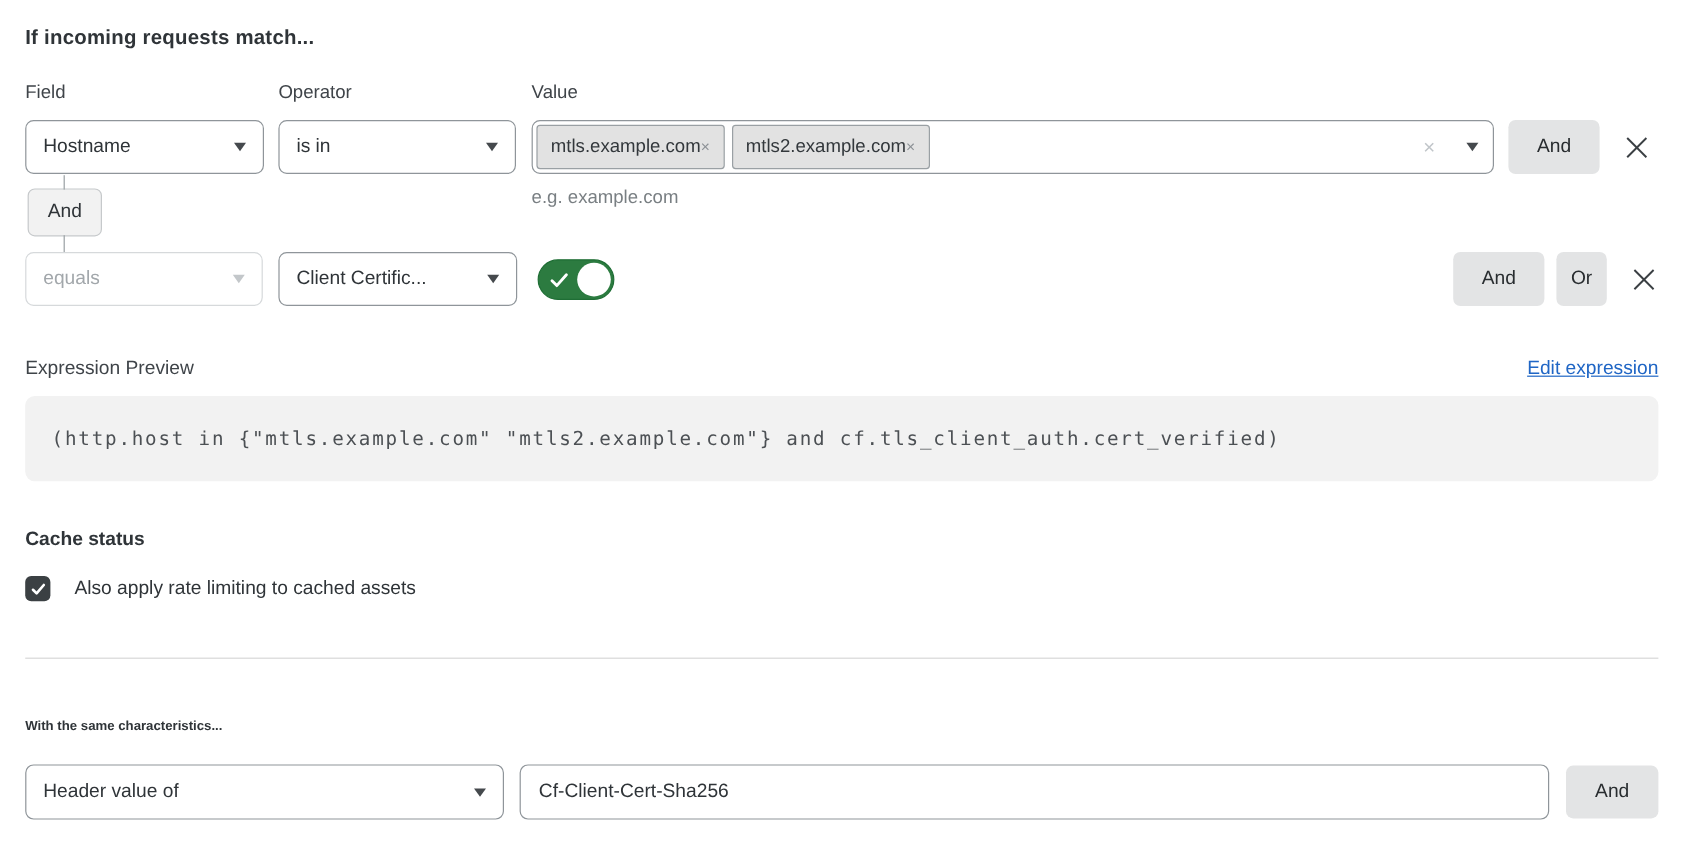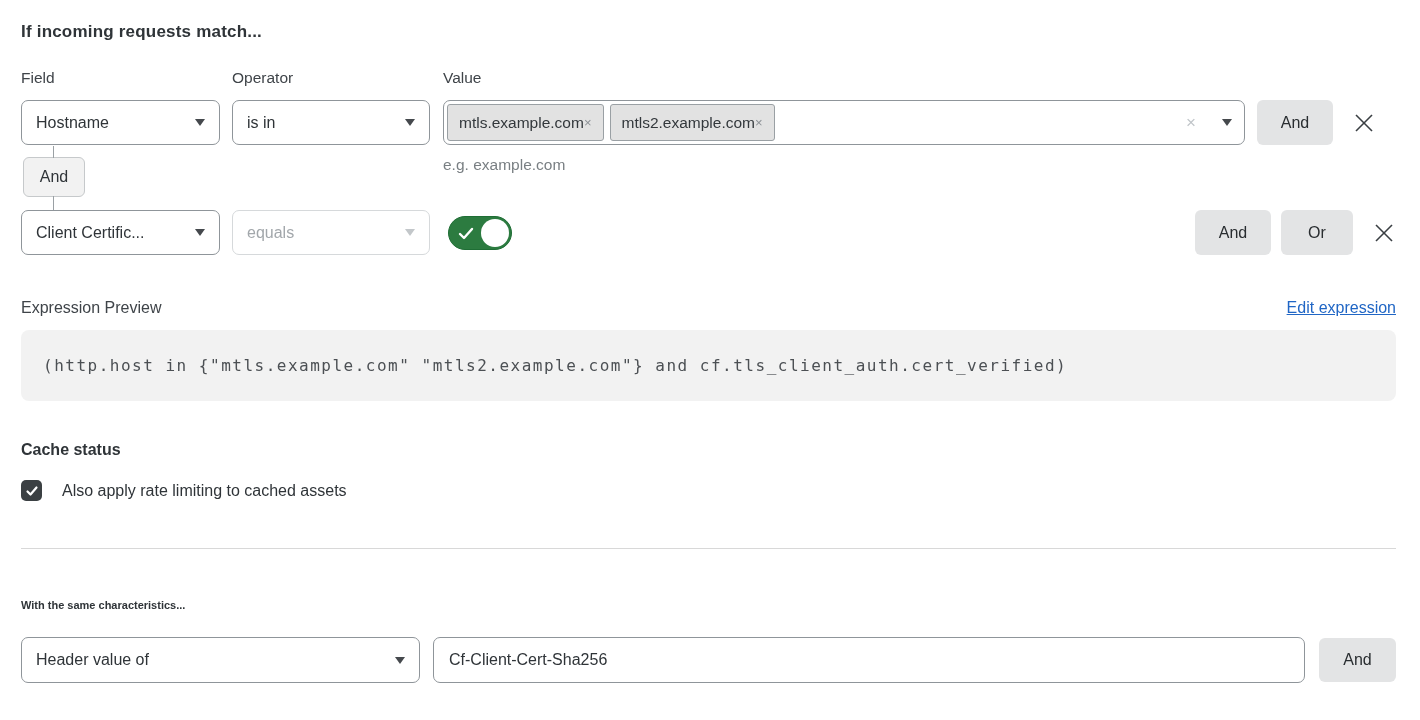--- a/index.html
+++ b/index.html
@@ -1,18 +1,18 @@
 <!DOCTYPE html>
 <html><head>
 <meta charset="utf-8">
 <style>
   * { margin: 0; padding: 0; box-sizing: border-box; }
   html, body { width: 1420px; height: 720px; background: #ffffff;
     font-family: "Liberation Sans", sans-serif; color: #33383c; }
-  .page { position: relative; width: 1420px; height: 720px; padding: 0 24px 0 21px; overflow: hidden; }
+  .page { position: relative; width: 1420px; height: 720px; padding: 0 38px 0 21px; overflow: hidden; }
 
   h1.sec-title { margin-top: 22px; font-size: 17px; font-weight: 700; color: #2f3438; letter-spacing: .2px; }
 
   .labels-row { display: flex; margin-top: 27px; font-size: 15.5px; color: #3f4449; line-height: 18px; }
   .labels-row .lab1 { width: 211px; }
   .labels-row .lab2 { width: 211px; }
 
   .cond-row { display: flex; align-items: flex-start; margin-top: 13px; position: relative; }
 
   .select { height: 45px; border: 1px solid #8f959a; border-radius: 7px; background: #fff;
@@ -50,21 +50,21 @@
   .connector::after { content: ""; position: absolute; bottom: -14px; left: 29px; width: 1px; height: 14px; background: #9aa0a4; }
 
   .toggle { width: 64px; height: 34px; margin-left: 5px; margin-top: 6px; border-radius: 17px;
     background: #2c7b40; border: 1px solid #1f6e35; position: relative; cursor: pointer; flex: none; }
   .toggle .knob { position: absolute; top: 2px; right: 2px; width: 28px; height: 28px;
     border-radius: 50%; background: #fff; }
   .toggle svg { position: absolute; left: 9px; top: 9px; }
 
   .spacer { flex: 1; }
   .btn-and2 { width: 76px; }
-  .btn-or { width: 72px; margin-left: 10px; }
+  .btn-or { width: 42px; margin-left: 10px; }
   .row2-x { margin-left: 19px; }
 
   .expr-header { display: flex; justify-content: space-between; align-items: baseline; margin-top: 44px; }
   .expr-label { font-size: 16px; color: #3f4449; }
   .expr-link { font-size: 16px; color: #2066c5; text-decoration: underline; cursor: pointer; }
   .expr-code { margin-top: 13px; height: 71px; background: #f2f2f2; border-radius: 8px;
     display: flex; align-items: center; padding: 0 22px;
     font-family: "DejaVu Sans Mono", "Liberation Mono", monospace;
     font-size: 16px; letter-spacing: 1.5px; color: #4c5054; white-space: nowrap; overflow: hidden; }
 
@@ -126,26 +126,26 @@
         <line x1="3" y1="3" x2="19" y2="19" stroke="#3a3f43" stroke-width="1.6"></line>
         <line x1="19" y1="3" x2="3" y2="19" stroke="#3a3f43" stroke-width="1.6"></line>
       </svg>
     </button>
     <div class="helper">e.g. example.com</div>
   </div>
 
   <div class="connector">And</div>
 
   <div class="cond-row">
+    <div class="select w-oper disabled">
+      <span class="sel-text">equals</span>
+      <span class="chev"></span>
+    </div>
     <div class="select w-field">
       <span class="sel-text">Client Certific...</span>
-      <span class="chev"></span>
-    </div>
-    <div class="select w-oper disabled">
-      <span class="sel-text">equals</span>
       <span class="chev"></span>
     </div>
     <div class="toggle on">
       <svg width="16" height="16" viewBox="0 0 16 16">
         <polyline points="2,8 6,12 14,3" fill="none" stroke="#ffffff" stroke-width="2.4" stroke-linecap="round" stroke-linejoin="round"></polyline>
       </svg>
       <span class="knob"></span>
     </div>
     <div class="spacer"></div>
     <button class="gray-btn btn-and2">And</button>

